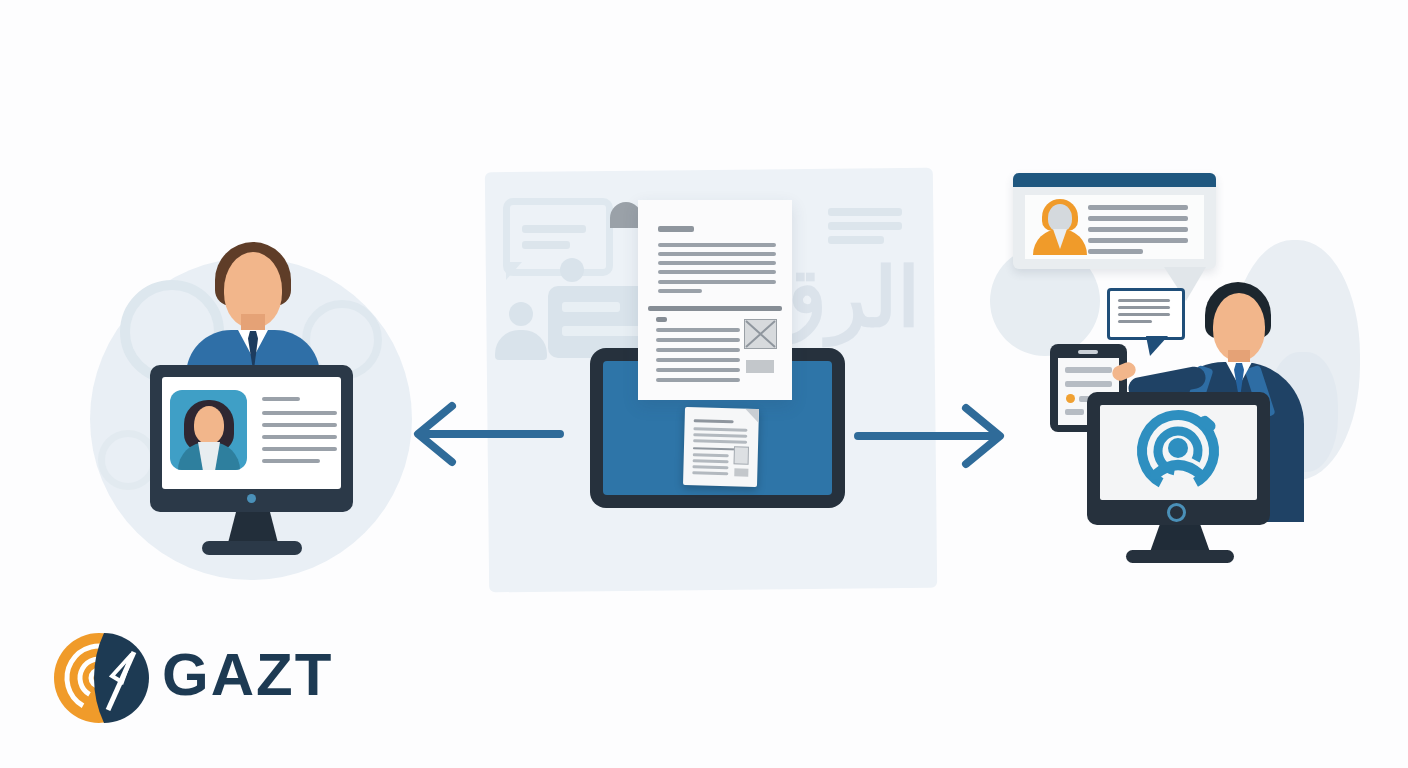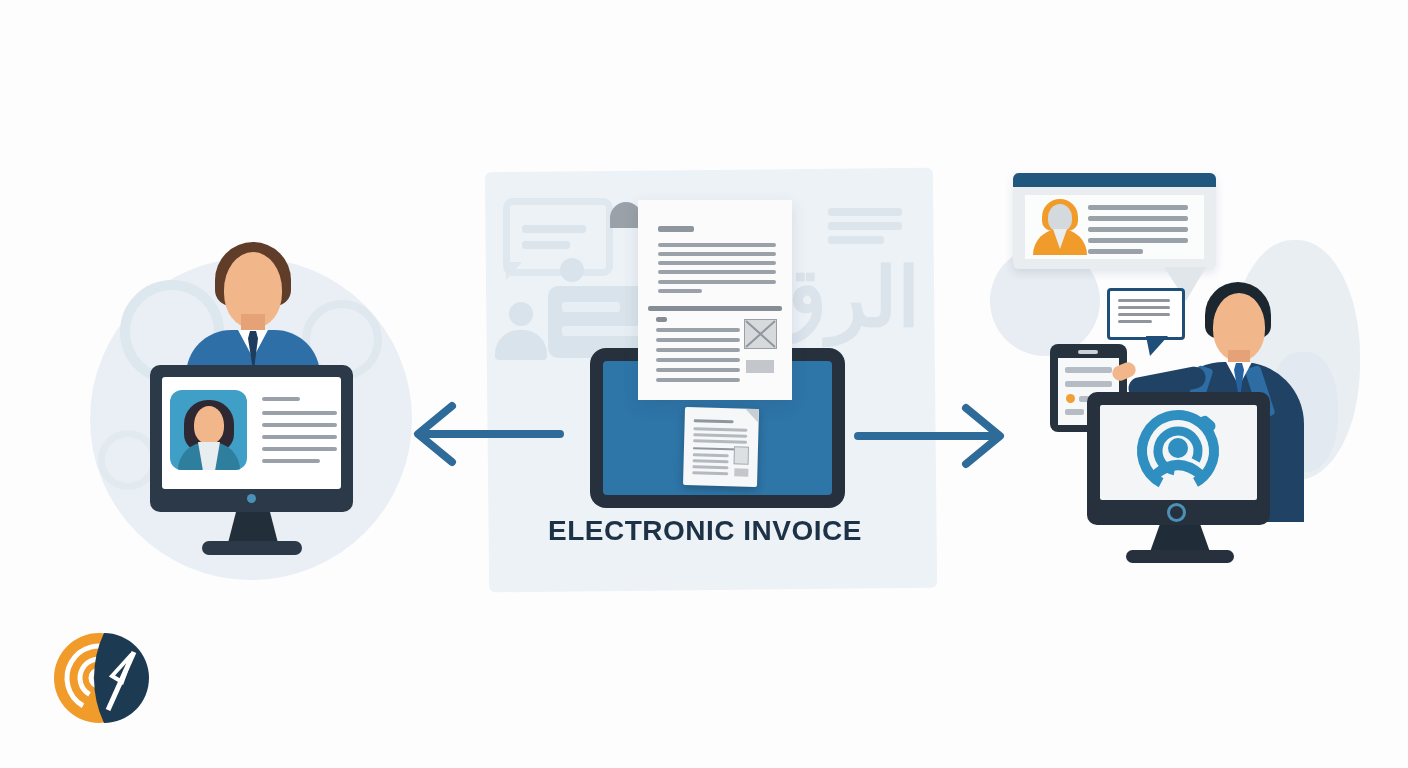--- a/index.html
+++ b/index.html
@@ -205,21 +205,20 @@
     <div class="ln" style="top:32px;"></div>
     <div class="ln" style="left:9px;top:40px;width:56px;height:2px;background:#8f969e;"></div>
     <div class="ln" style="width:36px;top:46px;"></div>
     <div class="ln" style="width:36px;top:52px;"></div>
     <div class="ln" style="width:36px;top:58px;"></div>
     <div class="ln" style="width:36px;top:64px;"></div>
     <div class="qr"></div>
     <div class="bar"></div>
   </div>
 
-  <div class="abs c-label">ELECTRONIC INVOICE</div>
 
   <svg class="abs arrow-left" width="164" height="74">
     <path d="M156 37 H18 M48 9 L14 37 L48 65" stroke="#2f6b99" stroke-width="8" fill="none" stroke-linecap="round" stroke-linejoin="round"></path>
   </svg>
   <svg class="abs arrow-right" width="164" height="74">
     <path d="M8 37 H146 M116 9 L150 37 L116 65" stroke="#2f6b99" stroke-width="8" fill="none" stroke-linecap="round" stroke-linejoin="round"></path>
   </svg>
 
   <div class="abs r-blob1"></div>
   <div class="abs r-blob2"></div>
@@ -290,14 +289,15 @@
 
   <svg class="abs brand-mark" width="100" height="96" viewBox="0 0 100 96">
     <circle cx="47" cy="48" r="45" fill="#f09b2a"></circle>
     <circle cx="47" cy="48" r="32" fill="none" stroke="#ffffff" stroke-width="5" stroke-dasharray="150 52" transform="rotate(120 47 48)"></circle>
     <circle cx="47" cy="48" r="19" fill="none" stroke="#ffffff" stroke-width="5" stroke-dasharray="90 30" transform="rotate(120 47 48)"></circle>
     <circle cx="47" cy="48" r="8" fill="none" stroke="#ffffff" stroke-width="5"></circle>
     <path d="M52 3 A45 45 0 0 1 52 93 Q42 72 42 48 Q42 24 52 3 Z" fill="#1d3a53"></path>
     <path d="M56 80 L82 22" stroke="#ffffff" stroke-width="5" fill="none"></path>
     <path d="M60 46 L80 24 L70 52 Z" fill="none" stroke="#ffffff" stroke-width="4"></path>
   </svg>
+  <div class="abs brand-text">GAZT</div>
 
 </div>
 
 </body></html>

